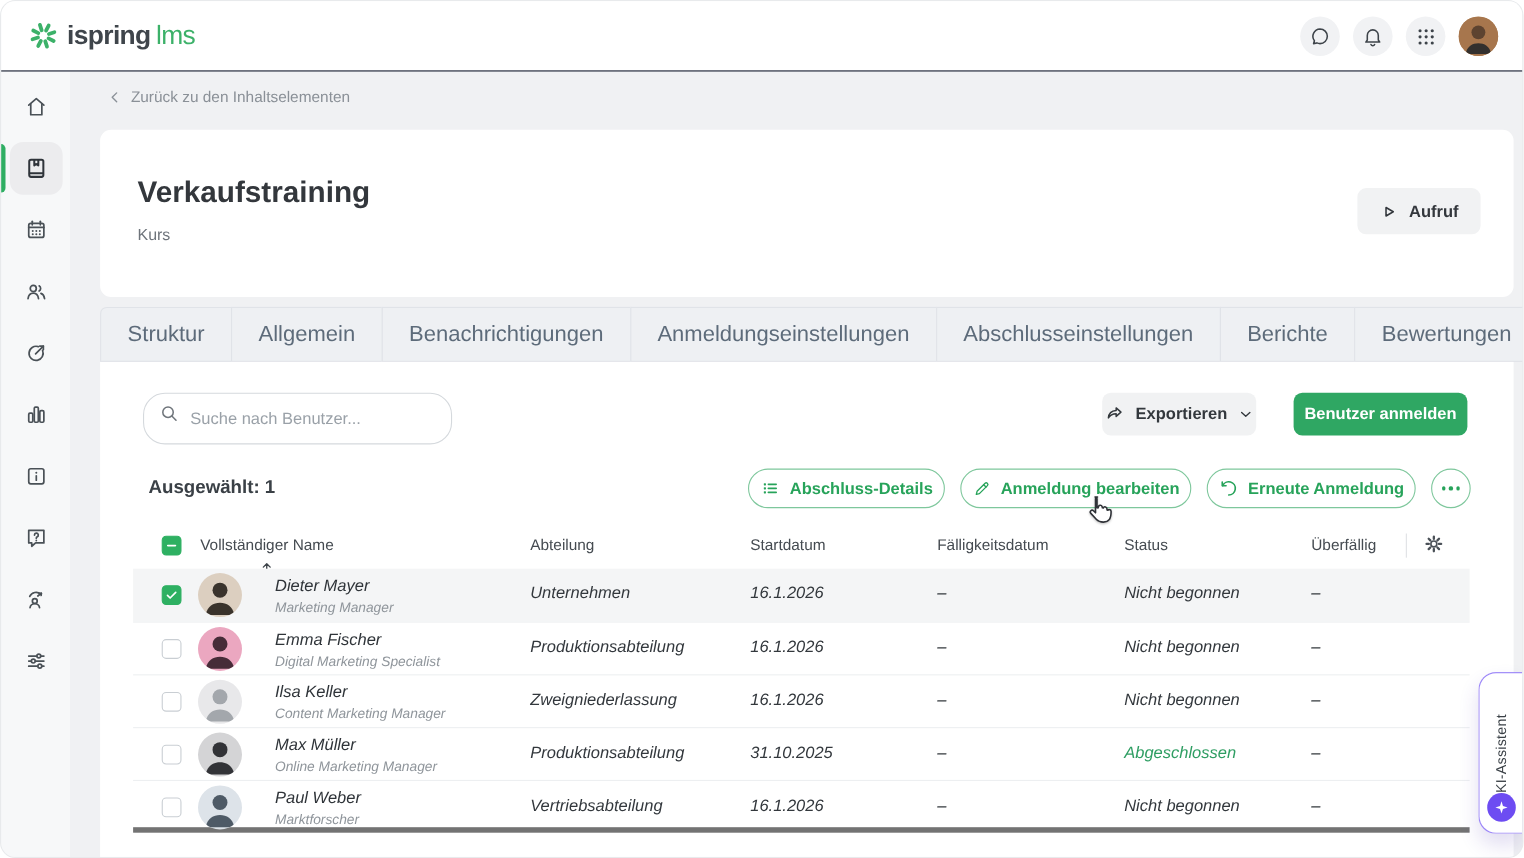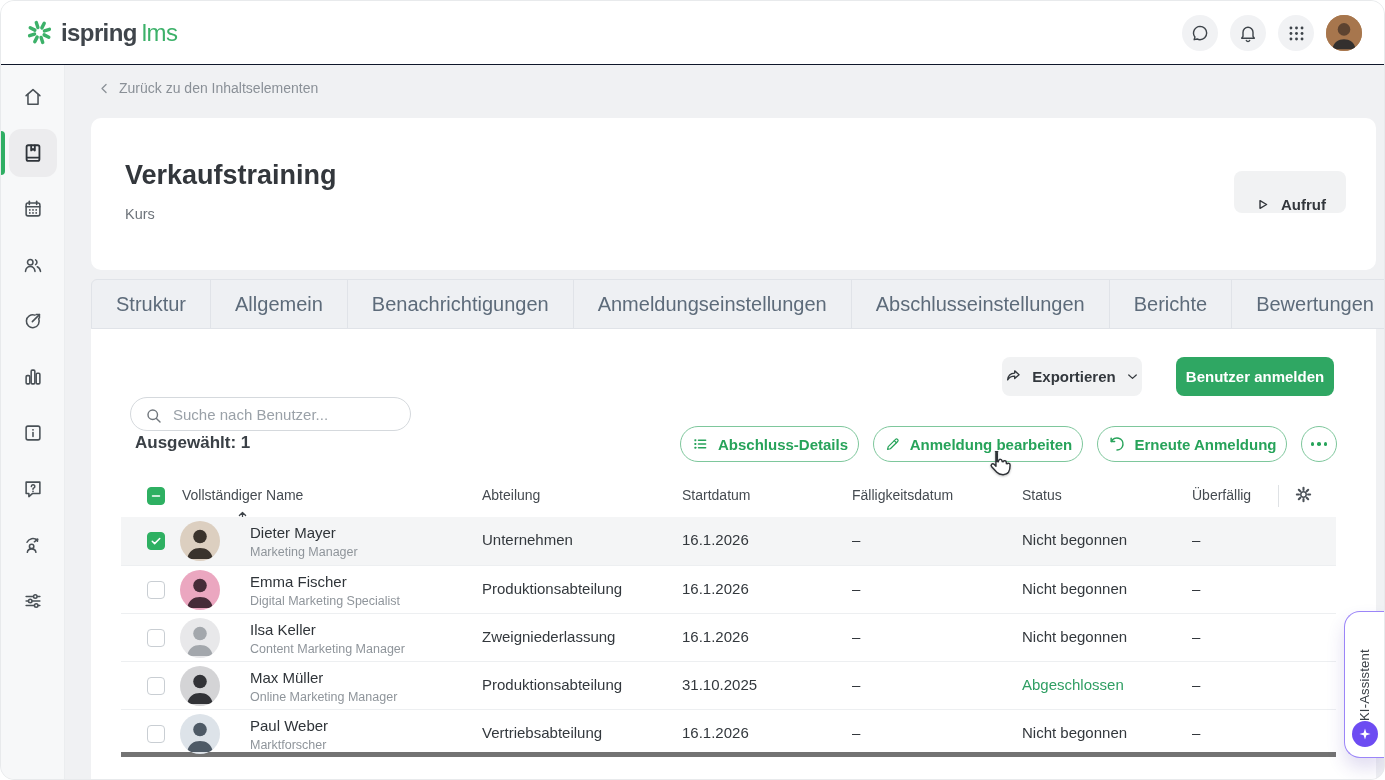--- a/index.html
+++ b/index.html
@@ -22,32 +22,32 @@
   .side-item.active { background:#ececee; color:#2f343a; }
   .side-item.active::before { content:""; position:absolute; left:-8px; top:2px; bottom:2px; width:4px; border-radius:0 4px 4px 0; background:#2fae63; }
 
   
   .main { position:absolute; left:64px; top:64px; right:0; bottom:0; }
   .breadcrumb { position:absolute; left:32px; top:15px; display:flex; align-items:center; gap:7px; color:#8a9097; font-size:14px; cursor:pointer; }
 
   .title-card { position:absolute; left:26px; top:53px; width:1285px; height:152px; background:#fff; border-radius:10px; }
   .course-title { position:absolute; left:34px; top:42px; font-size:27px; font-weight:700; color:#33373c; }
   .course-sub { position:absolute; left:34px; top:88px; font-size:14.5px; color:#6e747b; }
-  .launch-btn { position:absolute; right:30px; top:53px; height:42px; padding:0 20px; background:#f1f2f3; border:none; border-radius:8px; display:flex; align-items:flex-end; gap:10px; font-size:15px; font-weight:700; color:#33373c; font-family:inherit; cursor:pointer; }
+  .launch-btn { position:absolute; right:30px; top:53px; height:42px; padding:0 20px; background:#f1f2f3; border:none; border-radius:8px; display:flex; align-items:center; gap:10px; font-size:15px; font-weight:700; color:#33373c; font-family:inherit; cursor:pointer; }
 
   
   .tabs { position:absolute; left:26px; top:211px; height:53px; display:flex; align-items:flex-end; }
   .tab { height:50px; padding:0 24px; display:flex; align-items:center; background:#eef0f3; border:1px solid #e0e3e8; margin-left:-1px; color:#5d6b7a; font-size:20px; white-space:nowrap; cursor:pointer; }
   .tab:first-child { border-radius:6px 0 0 0; margin-left:0; }
   .tab.active { position:relative; height:53px; background:#fff; border-color:#e3e6ea; border-bottom:none; color:#343a40; font-weight:500; border-radius:4px 4px 0 0; }
   .tab.active::before { content:""; position:absolute; top:0; left:-1px; right:-1px; height:4px; background:#2aa65c; border-radius:3px 3px 0 0; }
 
   
   .content-card { position:absolute; left:26px; top:264px; width:1285px; bottom:0; background:#fff; }
-  .search-wrap { position:absolute; left:39px; top:28px; width:281px; height:34px;margin-top:40px; }
+  .search-wrap { position:absolute; left:39px; top:28px; width:281px; height:47px; }
   .search-wrap input { width:100%; height:100%; border:1px solid #d5d9dd; border-radius:20px; padding:0 14px 0 42px; font-size:15px; color:#33383d; font-family:inherit; outline:none; }
   .search-wrap input::placeholder { color:#9aa1a8; }
   .search-icon { position:absolute; left:14px; top:9px; color:#70767c; }
   .export-btn { position:absolute; left:911px; top:28px; width:140px; height:39px; background:#f1f2f3; border:none; border-radius:8px; display:flex; align-items:center; justify-content:center; gap:9px; font-size:15px; font-weight:700; color:#33383d; font-family:inherit; cursor:pointer; }
   .enroll-btn { position:absolute; left:1085px; top:28px; width:158px; height:39px; background:#2fa763; border:none; border-radius:8px; display:flex; align-items:center; justify-content:center; font-size:15px; font-weight:700; color:#fff; font-family:inherit; cursor:pointer; }
 
   .selected-label { position:absolute; left:44px; top:104px; font-size:17px; font-weight:700; color:#3a4046; }
   .action-btn { position:absolute; top:97px; height:36px; background:#fff; border:1px solid #7ec79c; border-radius:18px; display:flex; align-items:center; justify-content:center; gap:9px; font-size:15px; font-weight:700; color:#27a35a; font-family:inherit; cursor:pointer; }
   .ab-1 { left:589px; width:179px; }
   .ab-2 { left:782px; width:210px; }
@@ -55,21 +55,21 @@
   .ab-more { left:1210px; width:36px; gap:3px; }
   .dot { width:3.5px; height:3.5px; border-radius:50%; background:#27a35a; }
 
   
   .thead { position:absolute; left:30px; right:40px; top:150px; height:34px; }
   .thead .th { position:absolute; top:8px; font-size:14px; font-weight:500; color:#454b51; display:flex; align-items:center; gap:6px; cursor:pointer;flex-direction:column; }
   .th-divider { position:absolute; top:6px; width:1px; height:22px; background:#dfe2e5; }
   .gear-btn { position:absolute; top:5px; color:#4b5158; cursor:pointer; background:none; border:none; }
 
   .rows { position:absolute; left:30px; right:40px; top:188px; }
-  .row { position:relative; height:48px; cursor:pointer; }
+  .row { position:relative; height:48px; cursor:pointer;font-style:italic; }
   .row + .row { border-top:1px solid #edeff1; }
   .row:last-child { border-bottom:5px solid #737373; }
   .row.selected { background:#f4f5f6; }
   .row > * { position:absolute; }
   .cb { left:26px; top:15px; width:18px; height:18px; border-radius:4px; border:1.5px solid #c9ced3; background:#fff; display:flex; align-items:center; justify-content:center; cursor:pointer; }
   .cb.checked, .cb.indeterminate { background:#2eb062; border-color:#2eb062; color:#fff; }
   .thead .cb { top:8px; }
   .avatar { left:59px; top:4px; width:40px; height:40px; border-radius:50%; overflow:hidden; display:block; }
   .avatar svg { display:block; }
   .name-block { left:129px; top:6px; }

